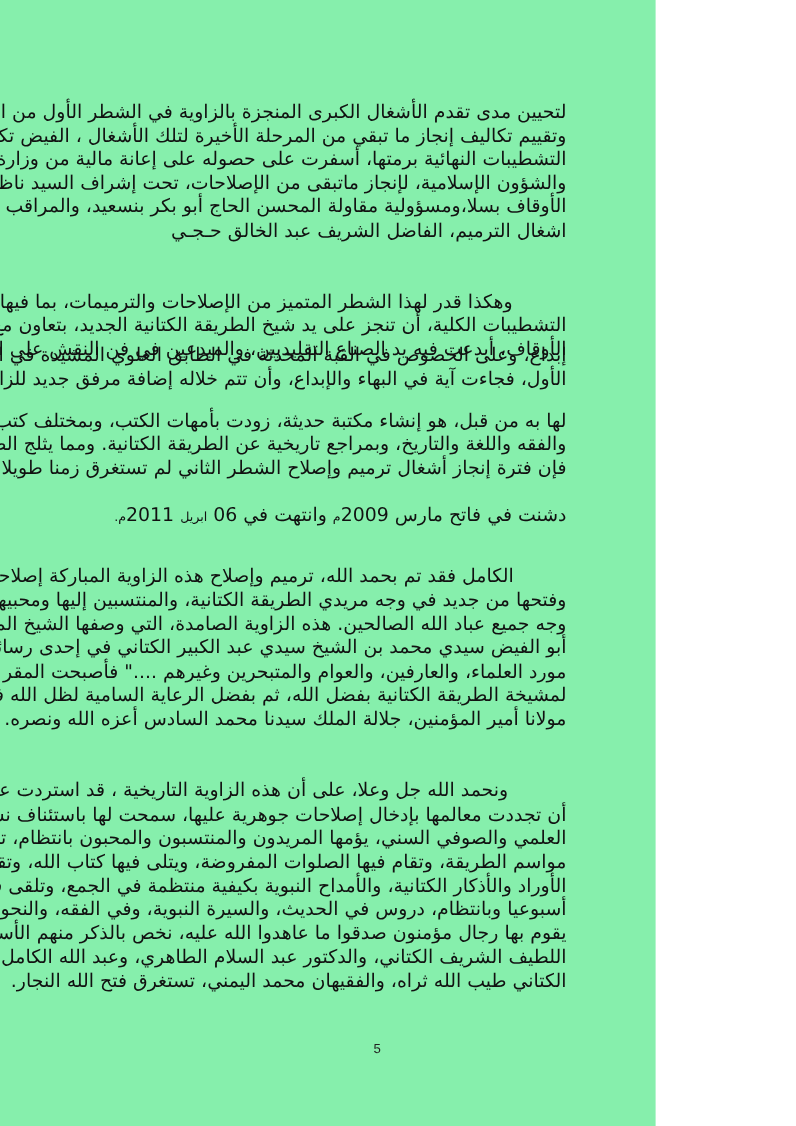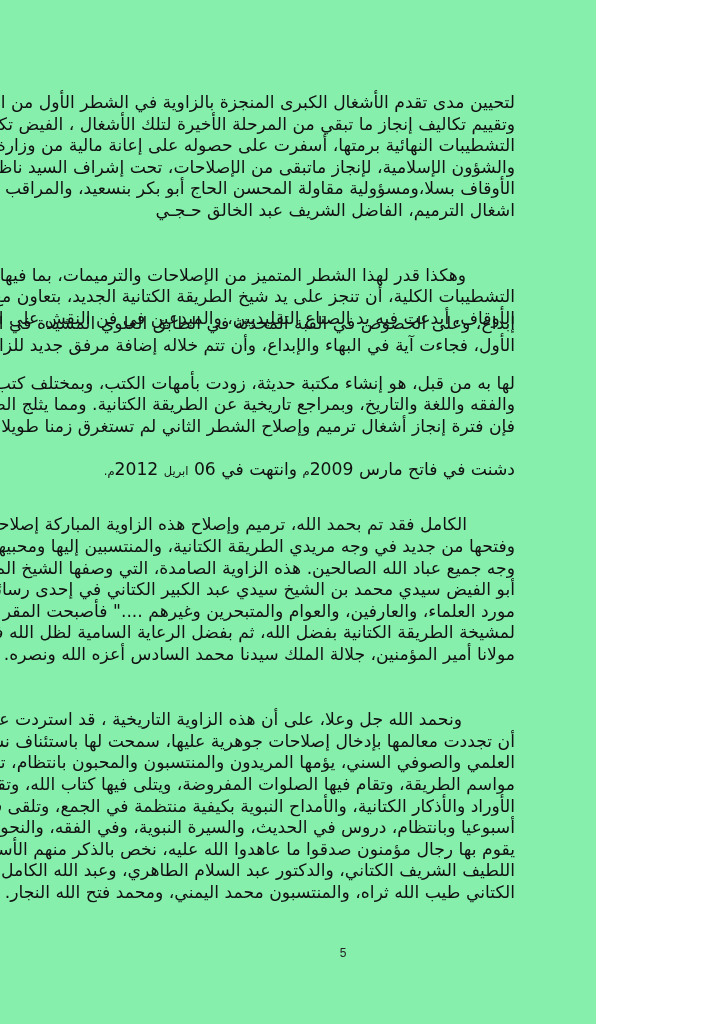--- a/index.html
+++ b/index.html
@@ -49,21 +49,21 @@
     <div class="line indent" style="top:264px">وهكذا قدر لهذا الشطر المتميز من الإصلاحات والترميمات، بما فيها</div>
     <div class="line" style="top:285px">التشطيبات الكلية، أن تنجز على يد شيخ الطريقة الكتانية الجديد، بتعاون مع ناظر</div>
     <div class="line" style="top:307px">الأوقاف، أبدعت فيه يد الصناع التقليديين، والمبدعين في فن النقش على الجبص أيُما</div>
     <div class="line" style="top:312px">إبداع، وعلى الخصوص في القبة المحدثة في الطابق العلوي المشيدة في الشطر</div>
     <div class="line" style="top:334px">الأول، فجاءت آية في البهاء والإبداع، وأن تتم خلاله إضافة مرفق جديد للزاوية لاعهد</div>
     <div class="line" style="top:372px">لها به من قبل، هو إنشاء مكتبة حديثة، زودت بأمهات الكتب، وبمختلف كتب الحديث</div>
     <div class="line" style="top:393px">والفقه واللغة والتاريخ، وبمراجع تاريخية عن  الطريقة الكتانية. ومما يثلج الصدر،</div>
     <div class="line" style="top:415px">فإن فترة  إنجاز أشغال ترميم وإصلاح الشطر الثاني لم تستغرق زمنا طويلا، فقد</div>
     <div class="line" style="top:437px"></div>
     <div class="line" style="top:458px">
-      <span>دشنت في فاتح مارس 2009</span><span class="small">م</span><span> وانتهت في 06 </span><span class="small">ابريل</span><span> 2012</span><span class="small">م.</span>
+      <span>دشنت في فاتح مارس 2009</span><span class="small">م</span><span> وانتهت في 06 </span><span class="small">ابريل</span><span> 2011</span><span class="small">م.</span>
     </div>
   </div>
 
   <div>
     <div class="line" style="top:513px; right:129px">الكامل فقد تم بحمد الله، ترميم وإصلاح هذه الزاوية المباركة إصلاحا جذريا،</div>
     <div class="line" style="top:535px">وفتحها من جديد في وجه مريدي الطريقة الكتانية، والمنتسبين إليها ومحبيها، وفي</div>
     <div class="line" style="top:557px">وجه جميع عباد  الله الصالحين. هذه الزاوية الصامدة، التي وصفها الشيخ المؤسس،</div>
     <div class="line" style="top:578px">أبو الفيض سيدي محمد بن الشيخ سيدي عبد الكبير الكتاني في إحدى رسائله بأنها: "</div>
     <div class="line" style="top:600px">مورد العلماء، والعارفين، والعوام والمتبحرين وغيرهم  ...." فأصبحت المقر الرئيسي</div>
     <div class="line" style="top:621px">لمشيخة الطريقة الكتانية بفضل الله، ثم بفضل الرعاية السامية لظل الله في الأرض،</div>
@@ -72,17 +72,17 @@
 
   <div>
     <div class="line" style="top:708px; right:134px">ونحمد الله جل وعلا، على أن هذه الزاوية التاريخية ، قد استردت عافيتها بعد</div>
     <div class="line" style="top:730px">أن تجددت معالمها بإدخال إصلاحات جوهرية عليها، سمحت لها باستئناف نشاطها</div>
     <div class="line" style="top:751px">العلمي والصوفي السني، يؤمها المريدون والمنتسبون والمحبون بانتظام، تحيى فيها</div>
     <div class="line" style="top:773px">مواسم الطريقة، وتقام فيها الصلوات المفروضة، ويتلى فيها كتاب الله، وتقرأ فيها</div>
     <div class="line" style="top:795px">الأوراد والأذكار الكتانية، والأمداح النبوية بكيفية منتظمة في الجمع، وتلقى فيها</div>
     <div class="line" style="top:816px">أسبوعيا وبانتظام، دروس في الحديث، والسيرة النبوية، وفي الفقه، والنحو والصرف،</div>
     <div class="line" style="top:838px">يقوم  بها رجال مؤمنون صدقوا ما عاهدوا الله عليه، نخص بالذكر منهم الأساتذة: عبد</div>
     <div class="line" style="top:859px">اللطيف الشريف الكتاني، والدكتور عبد السلام الطاهري، وعبد الله الكامل الشريف</div>
-    <div class="line" style="top:881px">الكتاني طيب الله ثراه، والمنتسبون محمد اليمني، ومحمد فتح الله النجار.</div>
+    <div class="line" style="top:881px">الكتاني طيب الله ثراه، والفقيهان محمد اليمني، تستغرق فتح الله النجار.</div>
   </div>
 
   <div class="page-number">5</div>
 </div>
 
 </body></html>

